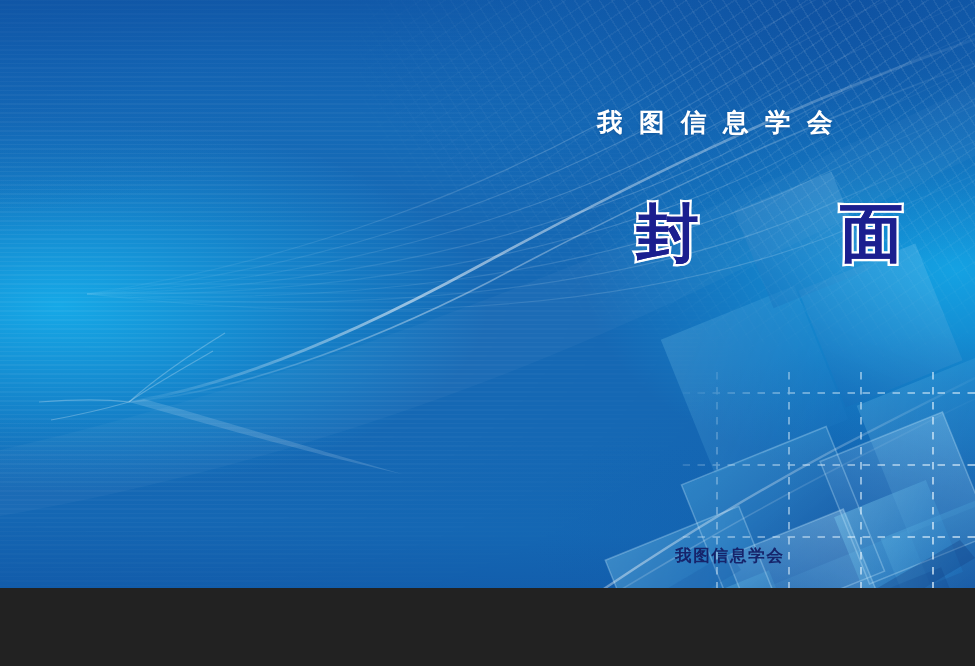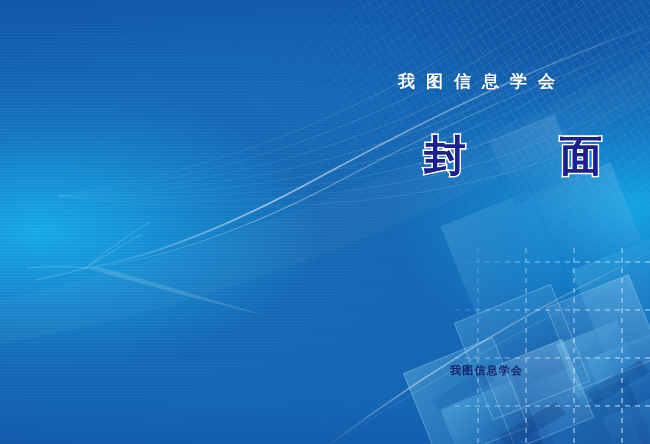--- a/index.html
+++ b/index.html
@@ -4,21 +4,21 @@
 <title>Cover</title>
 <style>
   html, body {
     margin: 0;
     padding: 0;
     background: #222;
   }
   #poster {
     position: relative;
     width: 650px;
-    height: 444px;
+    height: 392px;
     overflow: hidden;
     font-family: "DejaVu Sans", "Liberation Sans", sans-serif;
     background: #1568b4;
   }
 
   
   .bg-base {
     position: absolute;
     inset: 0;
     background:

